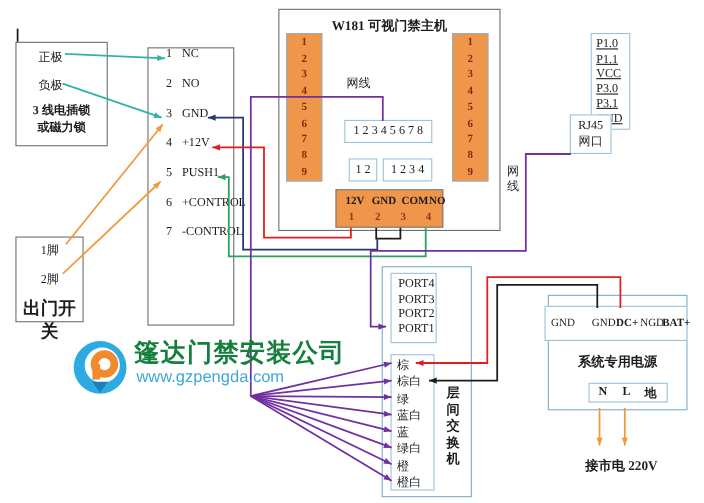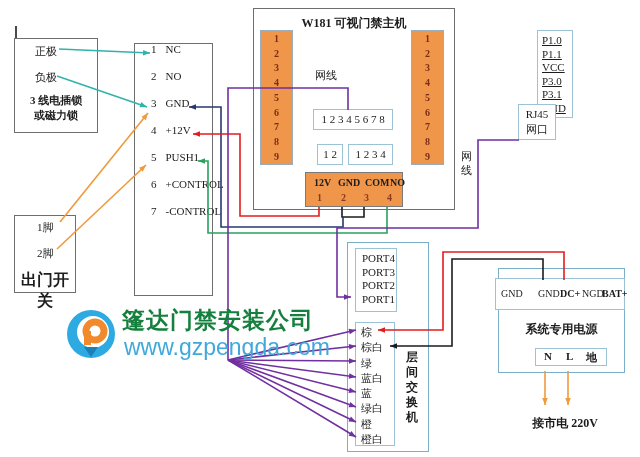--- a/index.html
+++ b/index.html
@@ -16,21 +16,21 @@
   .bold{font-weight:bold;}
   .ctr{text-align:center;}
   .pinrow{position:absolute;left:16px;white-space:nowrap;}
   .pinname{margin-left:9px;}
   .vlabel{display:flex;flex-direction:column;align-items:center;line-height:15px;font-weight:bold;font-size:12px;}
   .vsmall{display:flex;flex-direction:column;align-items:center;line-height:14px;font-size:11px;}
   .list-col{display:flex;flex-direction:column;}
   #wiresvg{position:absolute;left:0;top:0;z-index:5;pointer-events:none;}
   .logo-name{font-family:Liberation Serif, serif;font-weight:bold;
              font-size:23px;color:#15803d;letter-spacing:1px;white-space:nowrap;}
-  .logo-url{font-family:"Liberation Sans","DejaVu Sans",sans-serif;font-size:23px;color:#41a8da;white-space:nowrap;}
+  .logo-url{font-family:"Liberation Sans","DejaVu Sans",sans-serif;font-size:15px;color:#41a8da;white-space:nowrap;}
   .darkred{color:#8a3a22;font-weight:bold;}
   .sp{position:absolute;white-space:nowrap;}
 </style>
 </head>
 <body>
 
 <div id="stage">
 
   <div class="box" style="left:14px;top:38px;width:84px;height:95px;">
     <div class="abs" style="left:20px;top:5px;">正极</div>

